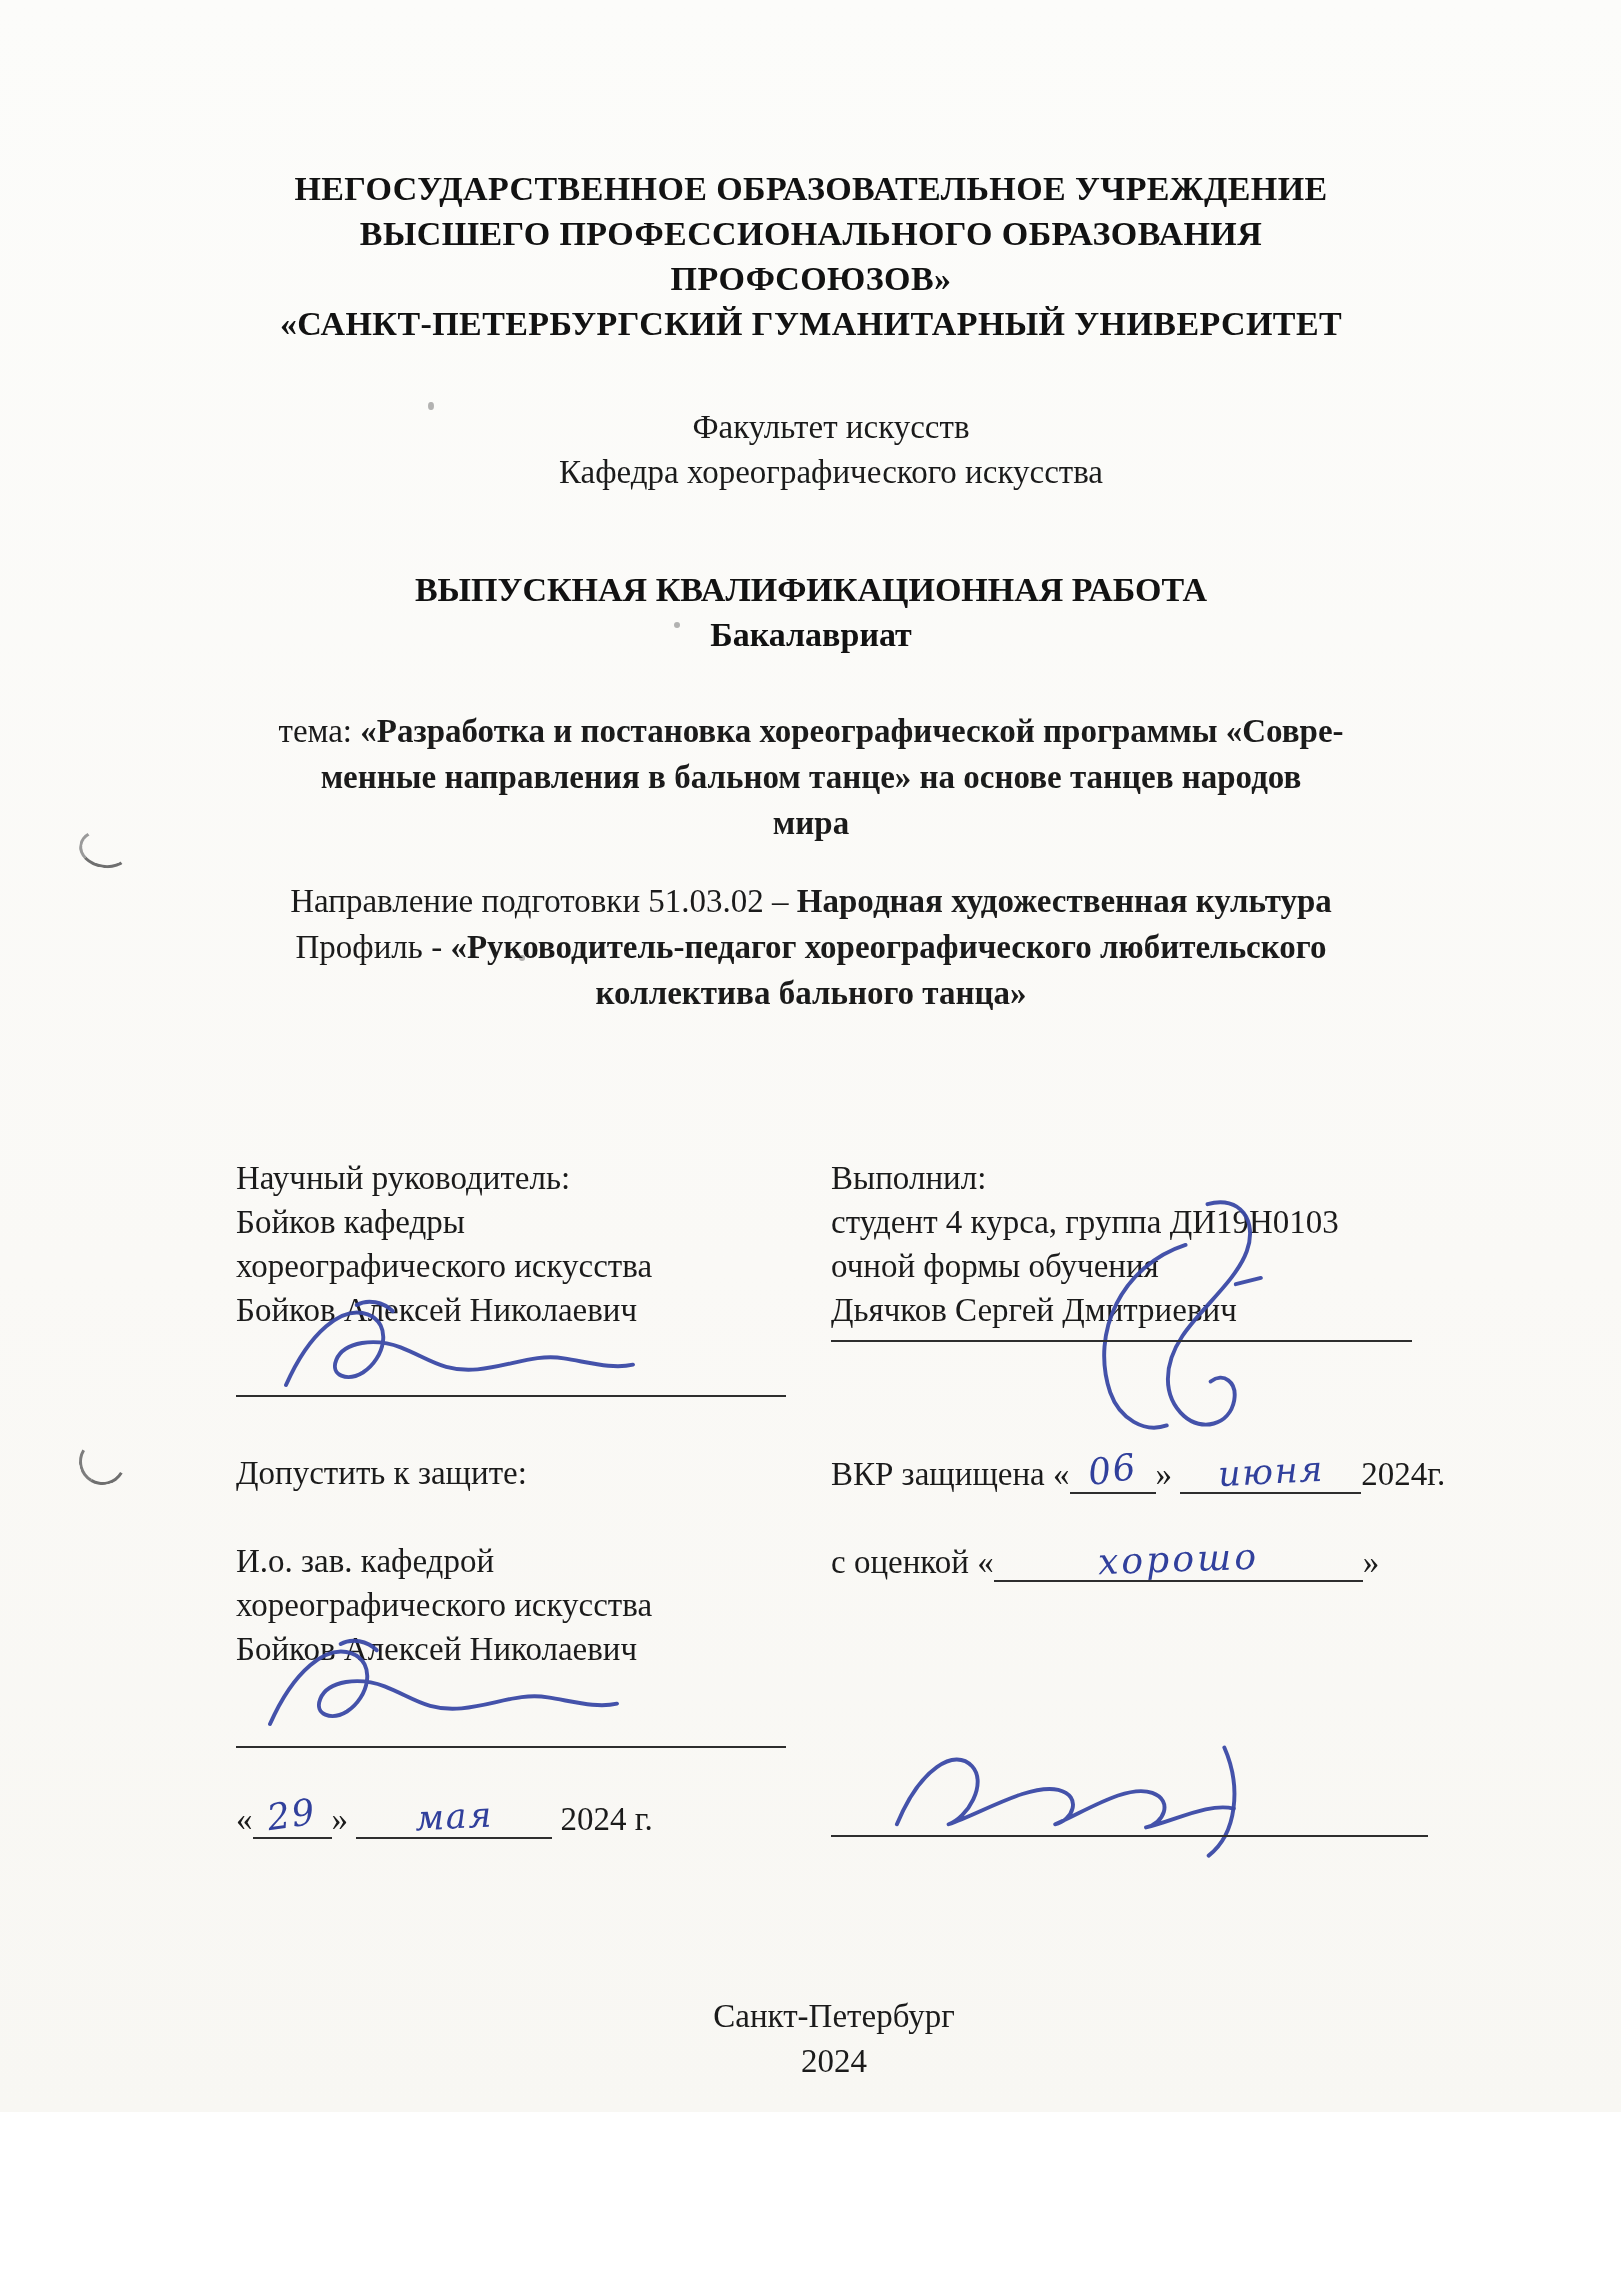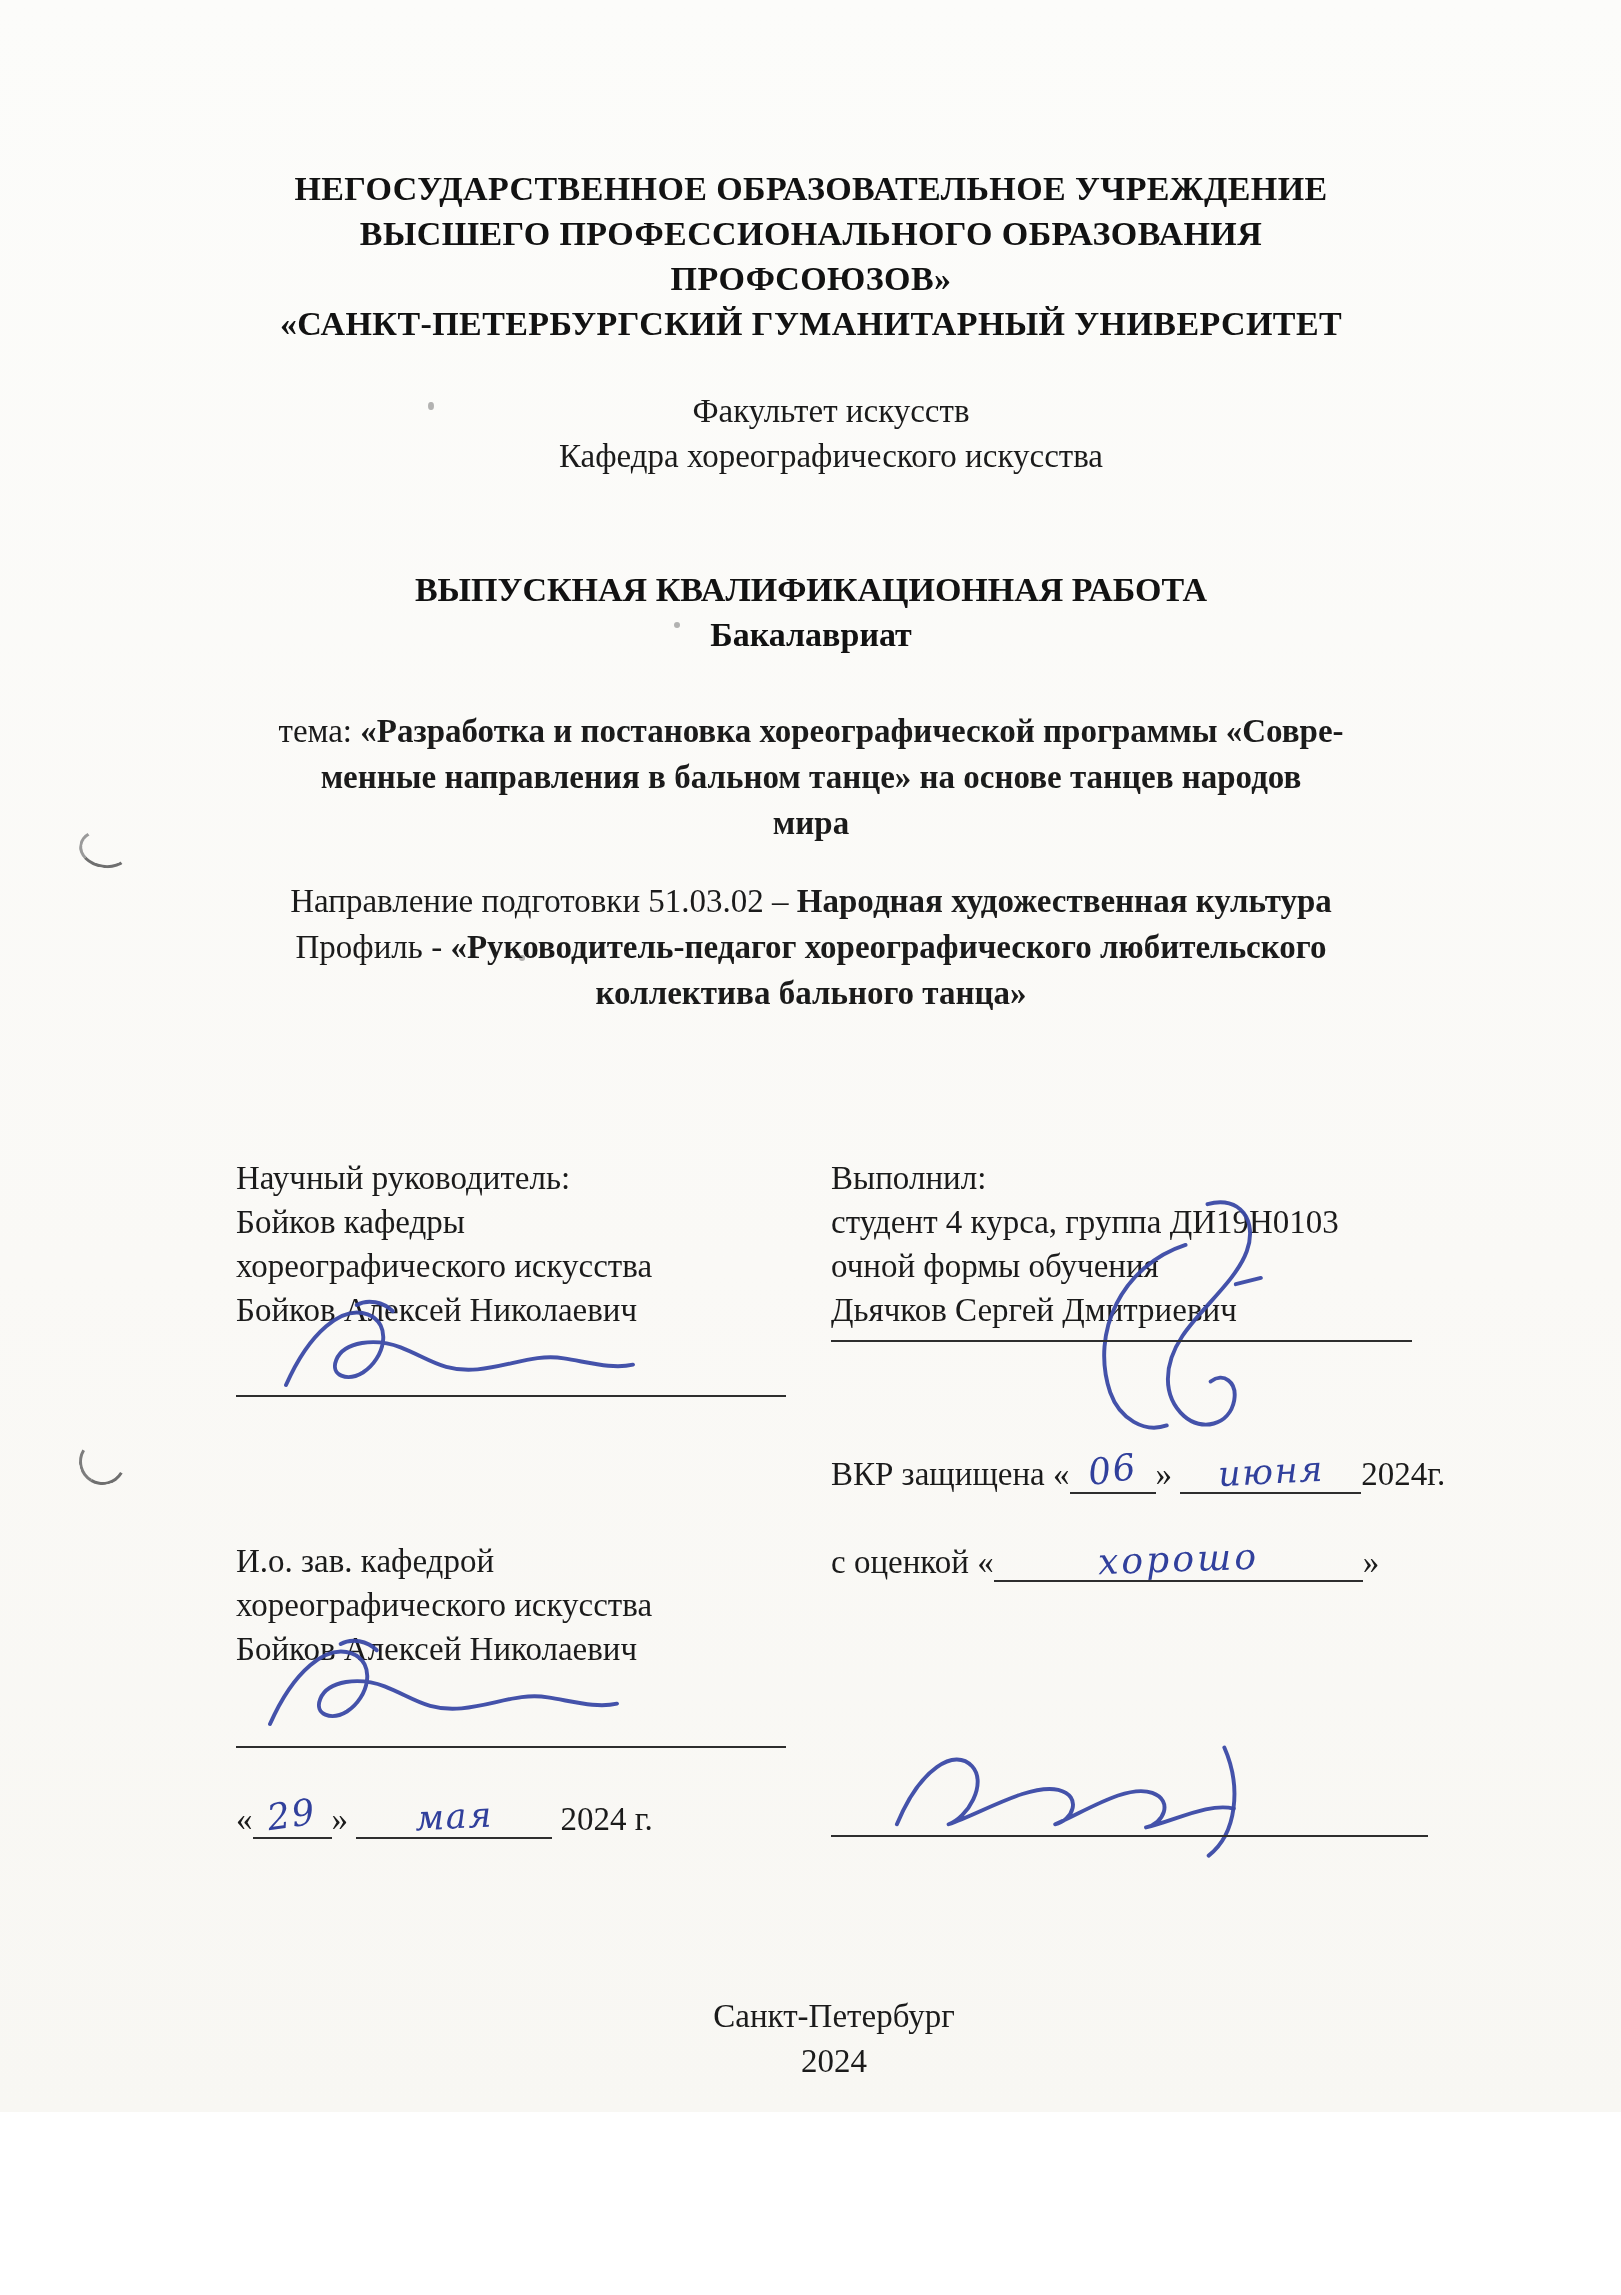--- a/index.html
+++ b/index.html
@@ -9,21 +9,21 @@
     height: 2112px;
     background: linear-gradient(180deg, #fcfcfa 0%, #faf9f6 60%, #f8f7f3 100%);
     font-family: "Liberation Serif", "DejaVu Serif", serif;
     color: #1b1b1b;
     overflow: hidden;
   }
   .abs { position: absolute; }
   .center { left: 0; right: 0; text-align: center; }
   .b { font-weight: 700; }
   .header-block { top: 166px; font-weight: 700; font-size: 34px; line-height: 45px; letter-spacing: 0.4px; color: #121212; }
-  .faculty-block { top: 389px; font-size: 33px; line-height: 45px; padding-left: 40px; }
+  .faculty-block { top: 405px; font-size: 33px; line-height: 45px; padding-left: 40px; }
   .worktype-block { top: 567px; font-weight: 700; font-size: 34px; line-height: 45px; color: #121212; }
   .topic-block { top: 708px; font-size: 33px; line-height: 46px; }
   .direction-block { top: 878px; font-size: 33px; line-height: 46px; }
   .col { position: absolute; font-size: 33px; line-height: 44px; }
   .leftcol  { left: 236px; width: 612px; }
   .rightcol { left: 831px; width: 707px; }
   .footer-block { top: 1994px; font-size: 33px; line-height: 45px; margin-left: 46px; }
   .fill-line {
     display: inline-block;
     border-bottom: 2.4px solid #2e2e2e;
@@ -103,20 +103,23 @@
     <div>хореографического искусства</div>
     <div>Бойков Алексей Николаевич</div>
   </div>
 
   <svg class="sig" style="left:275px; top:1297px;" width="369" height="118" viewBox="0 0 470 150">
     <path d="M14,112 C44,44 86,10 118,22 C150,34 140,78 112,96 C92,108 70,100 78,80 C88,56 128,52 160,64 C196,78 214,96 258,92 C300,88 330,72 368,78 C400,83 430,92 456,86"></path>
     <path d="M150,18 C138,6 118,2 104,10"></path>
   </svg>
   <div class="sig-line" style="left:236px; top:1364px; width:550px;"></div>
 
+  <div class="col leftcol" style="top:1451px;">
+    <div>Допустить к защите:</div>
+  </div>
 
   <div class="col leftcol" style="top:1539px;">
     <div>И.о. зав. кафедрой</div>
     <div>хореографического искусства</div>
     <div>Бойков Алексей Николаевич</div>
   </div>
 
   <svg class="sig" style="left:259px; top:1636px;" width="369" height="118" viewBox="0 0 470 150">
     <path d="M14,112 C44,44 86,10 118,22 C150,34 140,78 112,96 C92,108 70,100 78,80 C88,56 128,52 160,64 C196,78 214,96 258,92 C300,88 330,72 368,78 C400,83 430,92 456,86"></path>
     <path d="M150,18 C138,6 118,2 104,10"></path>

